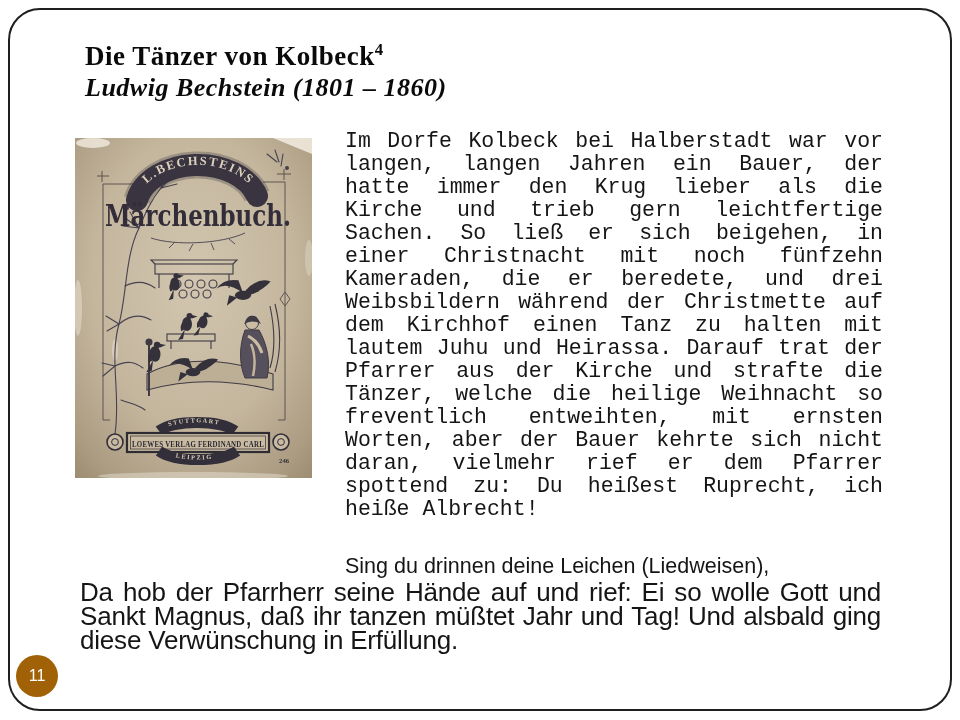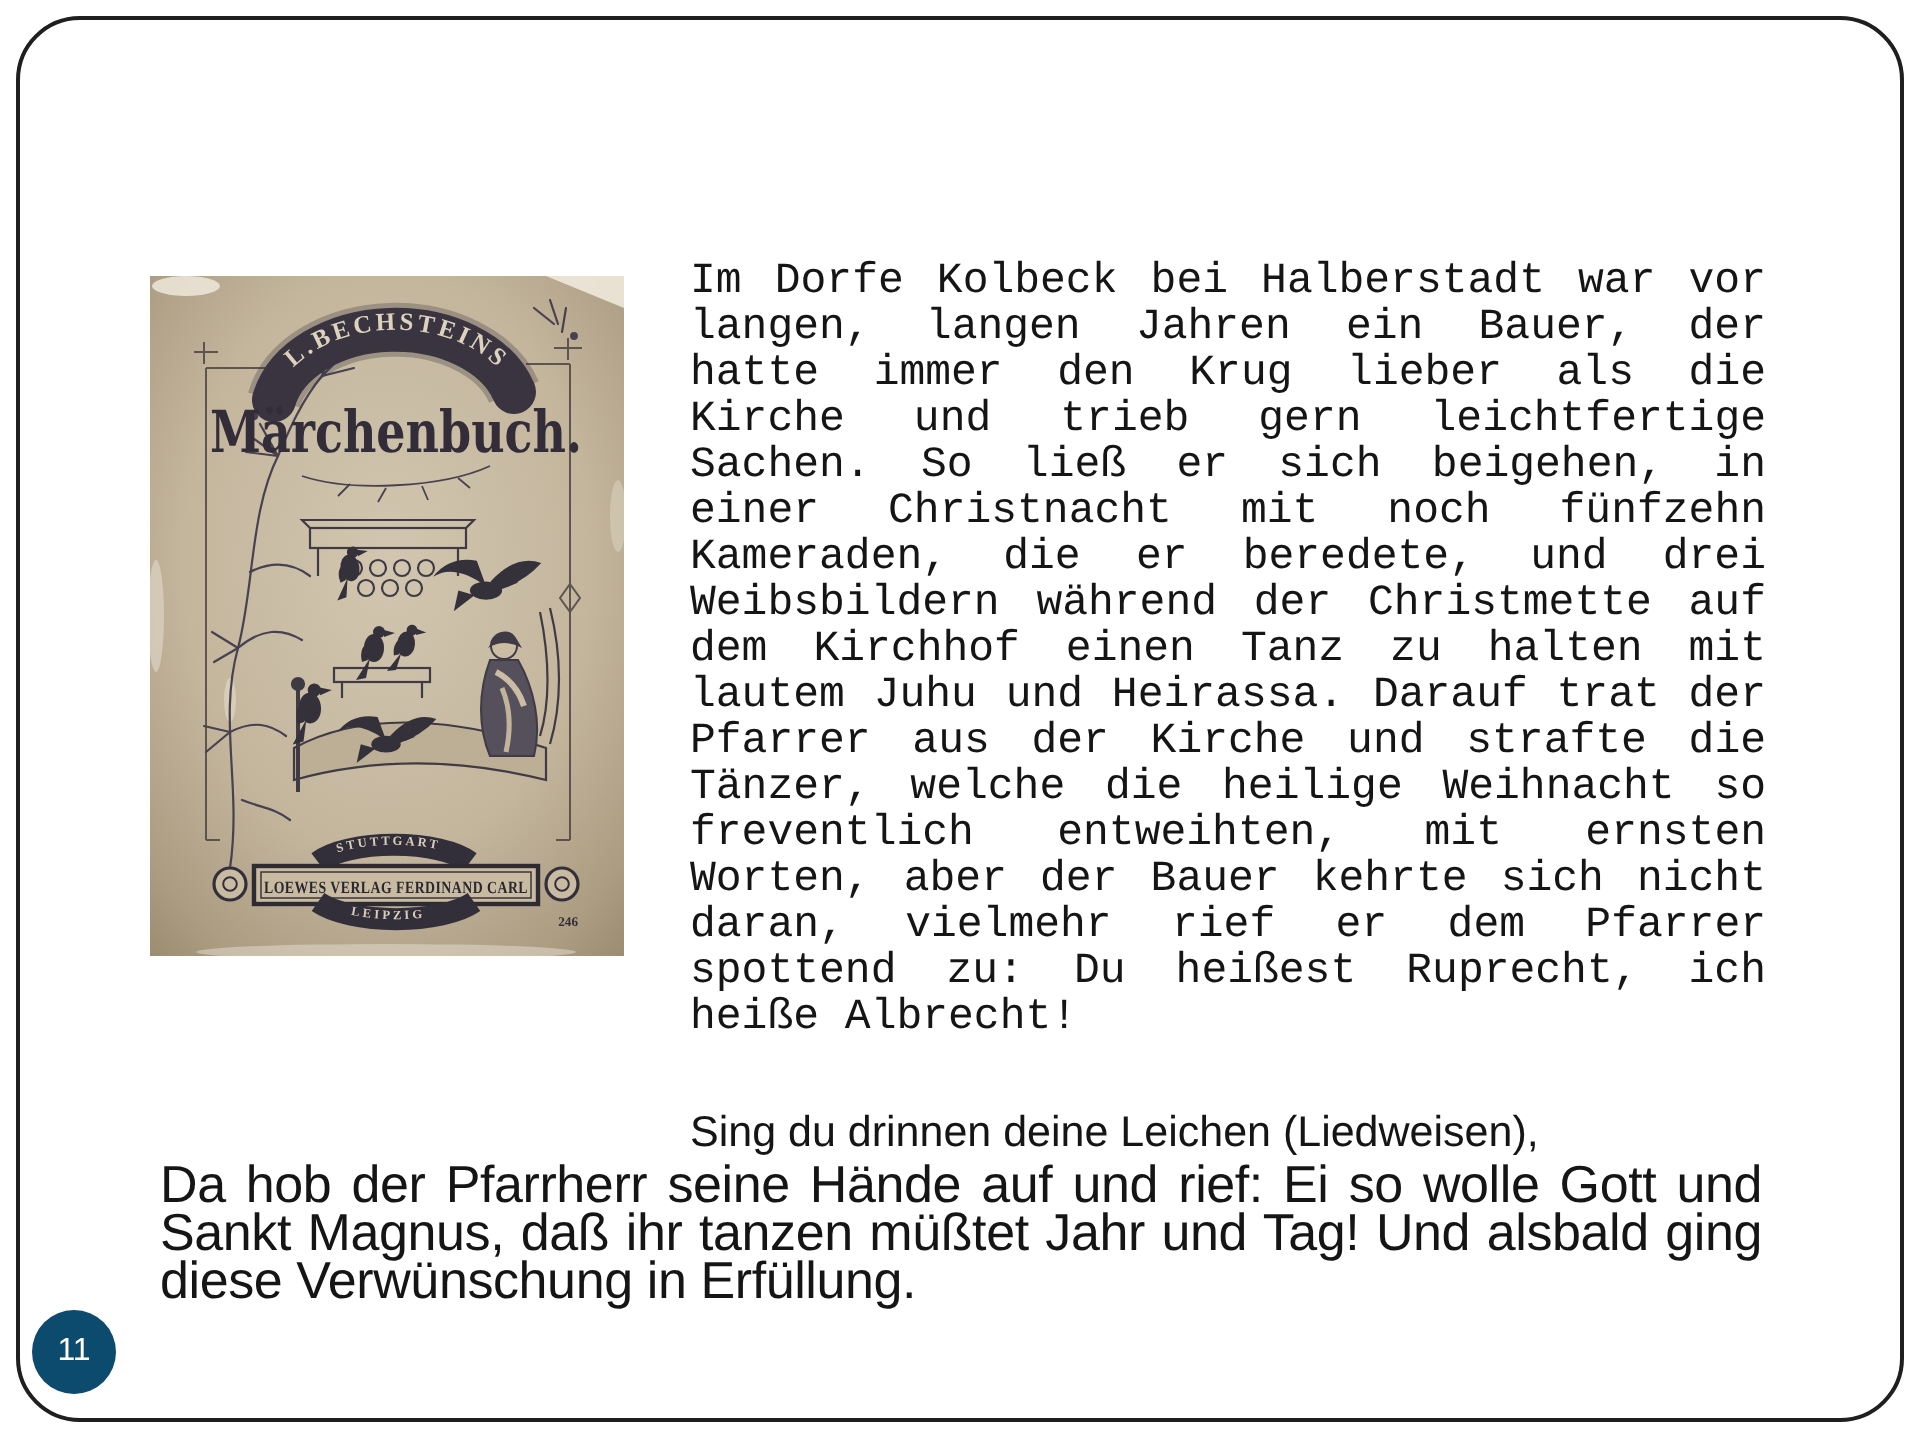--- a/index.html
+++ b/index.html
@@ -27,30 +27,34 @@
   .body-col p.story{
     margin:0;font-size:21.5px;line-height:23px;text-align:justify;font-family:Liberation Mono, monospace;
   }
   .verse{margin-top:34px;font-size:21.5px;line-height:23px;}
   .bottom-par{
     position:absolute;left:80px;top:580px;width:801px;margin:0;
     font-size:26px;line-height:24px;text-align:justify;letter-spacing:-.2px;
   }
   .page-badge{
     position:absolute;left:16px;top:655px;width:42px;height:42px;border-radius:50%;
-    background:#0c4a6e;color:#ffffff;display:flex;align-items:center;justify-content:center;
+    background:#a16207;color:#ffffff;display:flex;align-items:center;justify-content:center;
     font-size:16px;
   }
 </style>
 </head>
 <body>
 
 <div class="slide">
   <div class="frame"></div>
 
+  <div class="title-block">
+    <h1><span>Die Tänzer von Kolbeck</span><sup>4</sup></h1>
+    <h2>Ludwig Bechstein (1801 – 1860)</h2>
+  </div>
 
   <figure class="cover" style="margin:0">
     <svg viewBox="0 0 237 340" xmlns="http://www.w3.org/2000/svg">
       <defs>
         <radialGradient id="paper" cx="50%" cy="42%" r="78%">
           <stop offset="0" stop-color="#d2c6b0"></stop>
           <stop offset="0.55" stop-color="#c4b69d"></stop>
           <stop offset="0.85" stop-color="#ab9c82"></stop>
           <stop offset="1" stop-color="#9a8b6f"></stop>
         </radialGradient>

